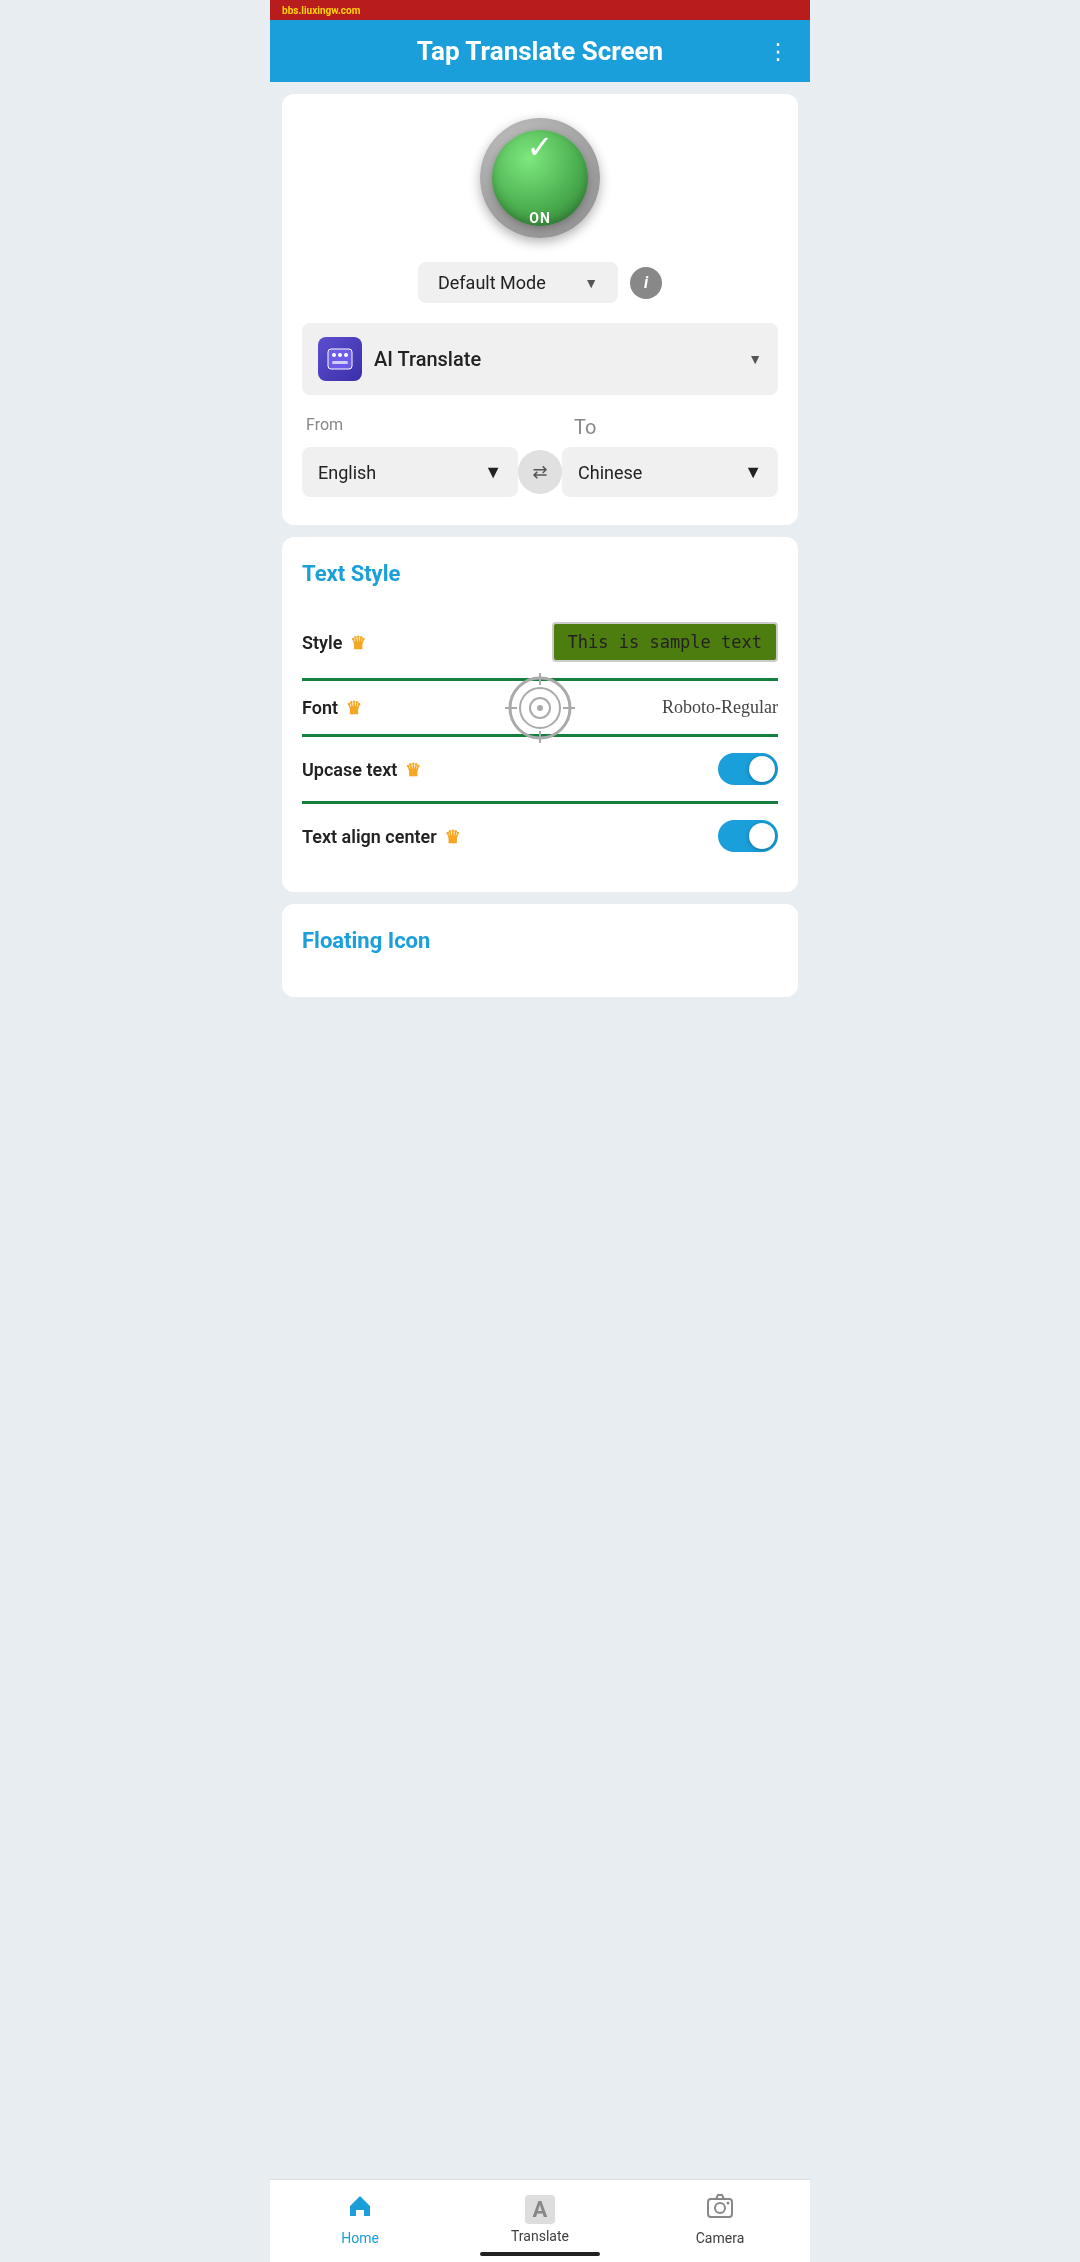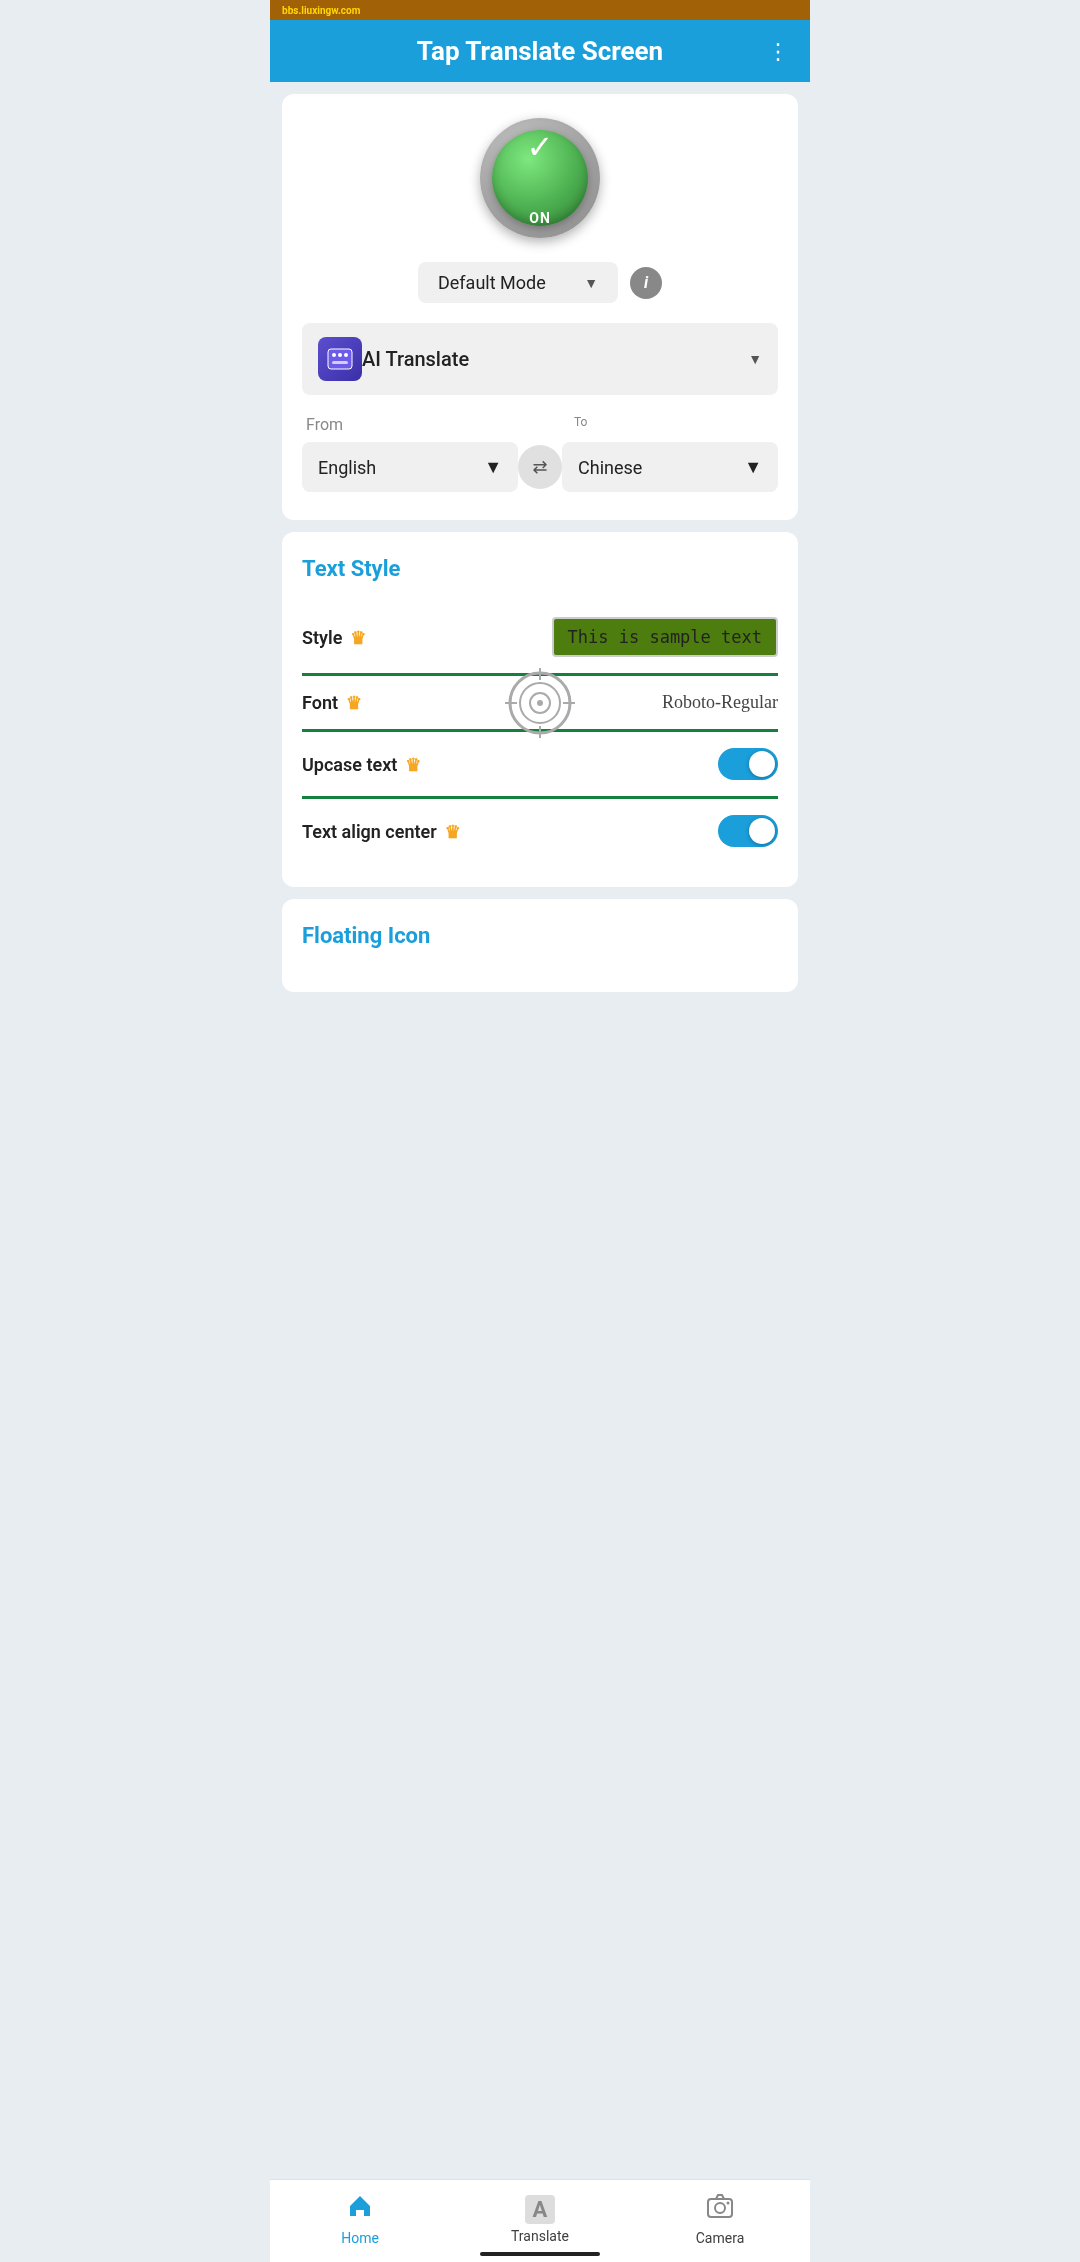--- a/index.html
+++ b/index.html
@@ -9,21 +9,21 @@
       background: #e8edf2;
       width: 540px;
       min-height: 1131px;
       margin: 0 auto;
       position: relative;
       overflow-x: hidden;
     }
 
     
     .status-bar {
-      background: #a16207;
+      background: #b91c1c;
       height: 20px;
       display: flex;
       align-items: center;
       padding: 0 12px;
     }
     .status-bar-text {
       color: #ffd700;
       font-size: 10px;
       font-weight: bold;
     }
@@ -144,20 +144,21 @@
       cursor: pointer;
     }
 
     
     .ai-dropdown {
       background: #f0f0f0;
       border-radius: 8px;
       padding: 14px 16px;
       display: flex;
       align-items: center;
+      gap: 12px;
       margin-bottom: 20px;
       cursor: pointer;
     }
     .ai-icon {
       width: 44px;
       height: 44px;
       background: linear-gradient(135deg, #5b4fcf, #3b2fa8);
       border-radius: 8px;
       display: flex;
       align-items: center;
@@ -186,21 +187,21 @@
     }
     .lang-label-from {
       flex: 1;
       color: #888;
       font-size: 16px;
       padding-left: 4px;
     }
     .lang-label-to {
       flex: 1;
       color: #888;
-      font-size: 12px;
+      font-size: 20px;
       padding-left: 4px;
     }
     .lang-row {
       display: flex;
       align-items: center;
     }
     .lang-dropdown {
       flex: 1;
       background: #f0f0f0;
       border: none;

